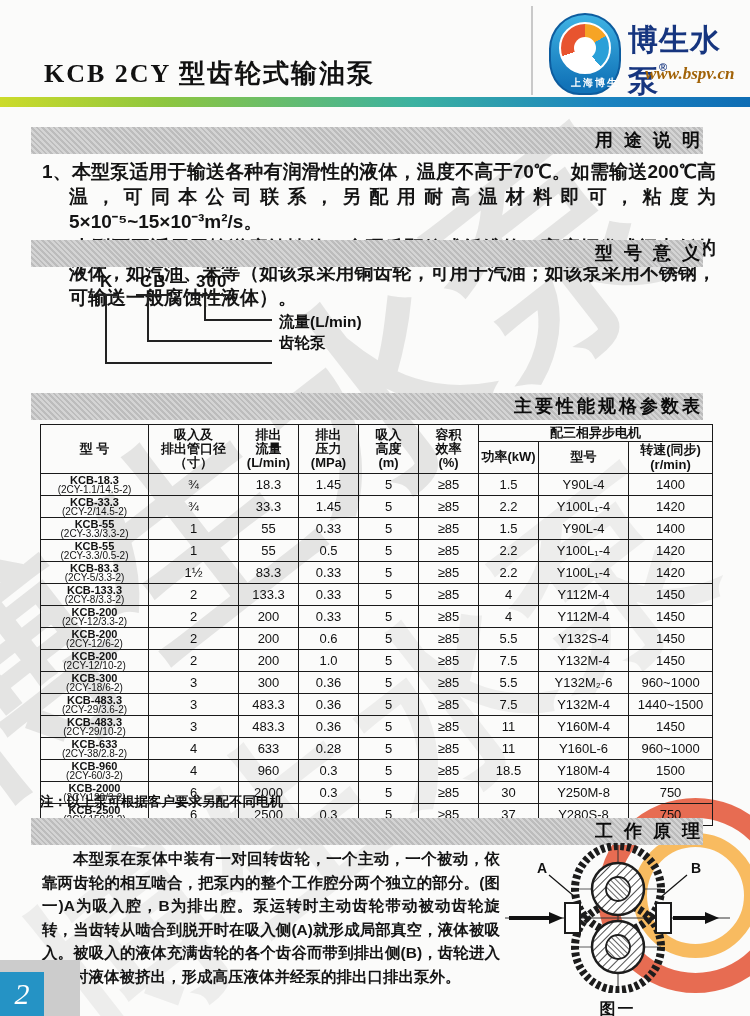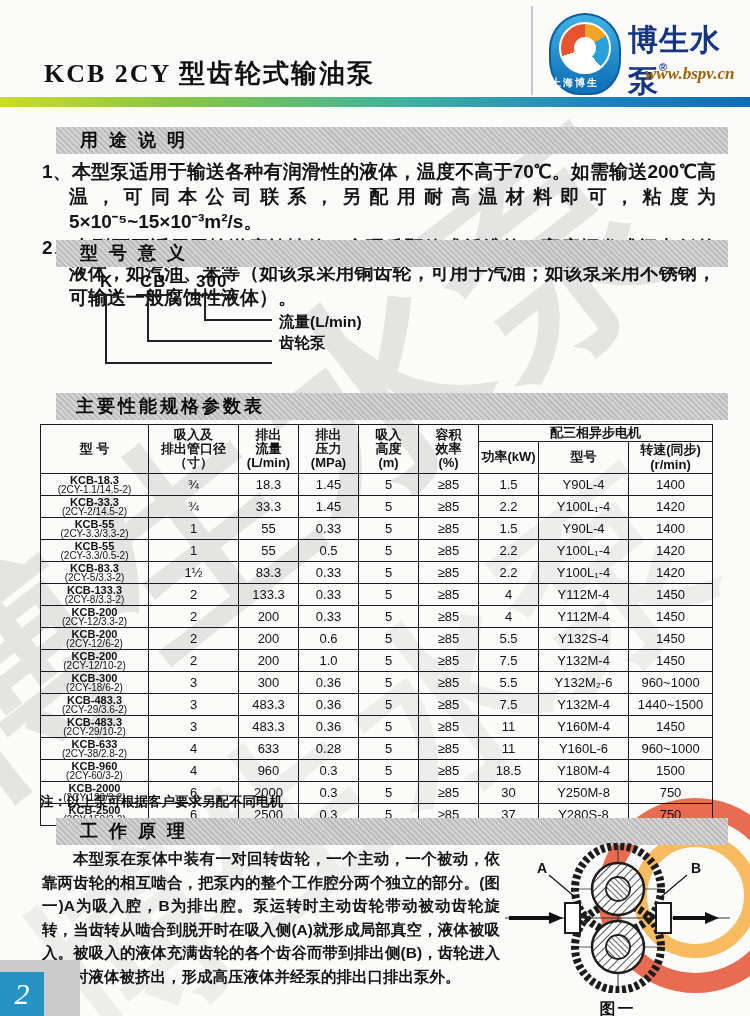--- a/index.html
+++ b/index.html
@@ -26,34 +26,34 @@
                 font-family:"Liberation Serif", serif; letter-spacing:2px; }
   .hdr-divider { left:531px; top:6px; width:2px; height:89px; background:#c9c9c9; }
   .shield { left:549px; top:13px; width:72px; height:82px;
             background:linear-gradient(180deg,#3fb3e4 0%,#1173b8 90%);
             border-radius:36px 36px 42% 42%; border:2px solid #0d5c9e; }
   .shield .swirl { position:absolute; left:8px; top:7px; width:52px; height:52px; border-radius:50%;
             background:conic-gradient(from 210deg,#ffffff 0 40deg,#e8542f 40deg 150deg,#f6a425 150deg 210deg,#2aa0d8 210deg 290deg,#ffffff 290deg 360deg);
             border:2px solid #fff; }
   .shield .swirl::after { content:""; position:absolute; left:13px; top:13px; width:22px; height:22px;
             border-radius:50%; background:#fff; }
-  .shield-label { position:absolute; left:0; right:0; bottom:3px; text-align:left;
+  .shield-label { position:absolute; left:0; right:0; bottom:3px; text-align:right;
             color:#fff; font-size:10px; font-weight:bold; letter-spacing:2px; }
   .brand { left:628px; top:20px; font-size:30px; font-weight:bold; color:#16357f;
            letter-spacing:1px; border-bottom:2px solid #16357f; padding-bottom:2px; }
   .brand sup { font-size:11px; vertical-align:20px; }
   .website { left:628px; top:64px; font-size:17px; font-weight:bold; font-style:italic;
              color:#a16207; font-family:"Liberation Serif", serif;margin-left:17px; }
   .grad-bar { left:0; top:97px; width:750px; height:10px;
     background:linear-gradient(90deg,#ccdb2a 0%,#8dc63f 22%,#3cb2a0 55%,#1b84c0 80%,#0f6db4 100%); }
   
-  .secbar { left:56px; width:672px; height:27px; background:#c4c4c4;
+  .secbar { left:31px; width:672px; height:27px; background:#c4c4c4;
     background-image:repeating-linear-gradient(45deg,rgba(255,255,255,.28) 0 2px,rgba(0,0,0,.04) 2px 4px);
     font-size:18px; font-weight:bold; letter-spacing:3px; color:#0c0c0c;
-    padding-left:24px; line-height:27px; }
+    padding-left:24px; line-height:27px;text-align:right; }
   .bar-usage { top:127px; } .bar-model { top:240px; }
   .bar-specs { top:393px;padding-left:20px; } .bar-principle { top:818px; }
   
   .usage-text { left:42px; top:159px; width:674px; font-size:19px; font-weight:bold;
     line-height:25px; text-align:justify; color:#141414; }
   .usage-text .para { padding-left:27px; text-indent:-27px; margin-bottom:1px; }
   
   .code-letter { top:272px; font-size:17px; font-weight:bold;
     border-bottom:2px solid #222; padding:0 4px 2px 4px; letter-spacing:1px; }
   .conn { border-left:2px solid #222; border-bottom:2px solid #222; }

